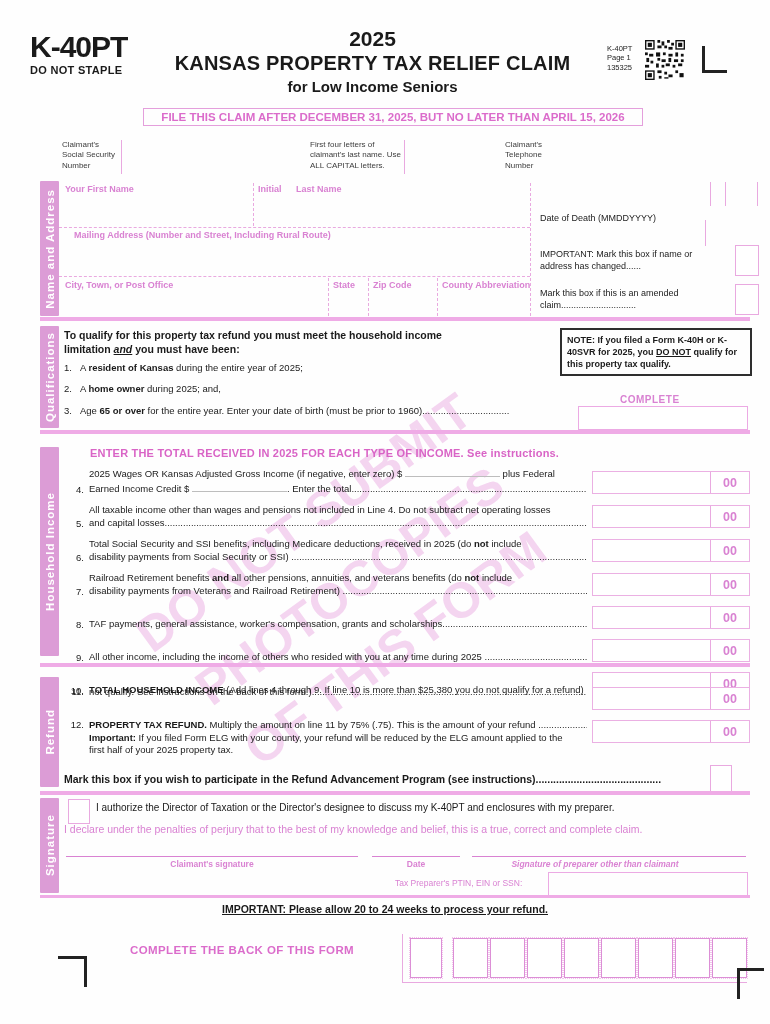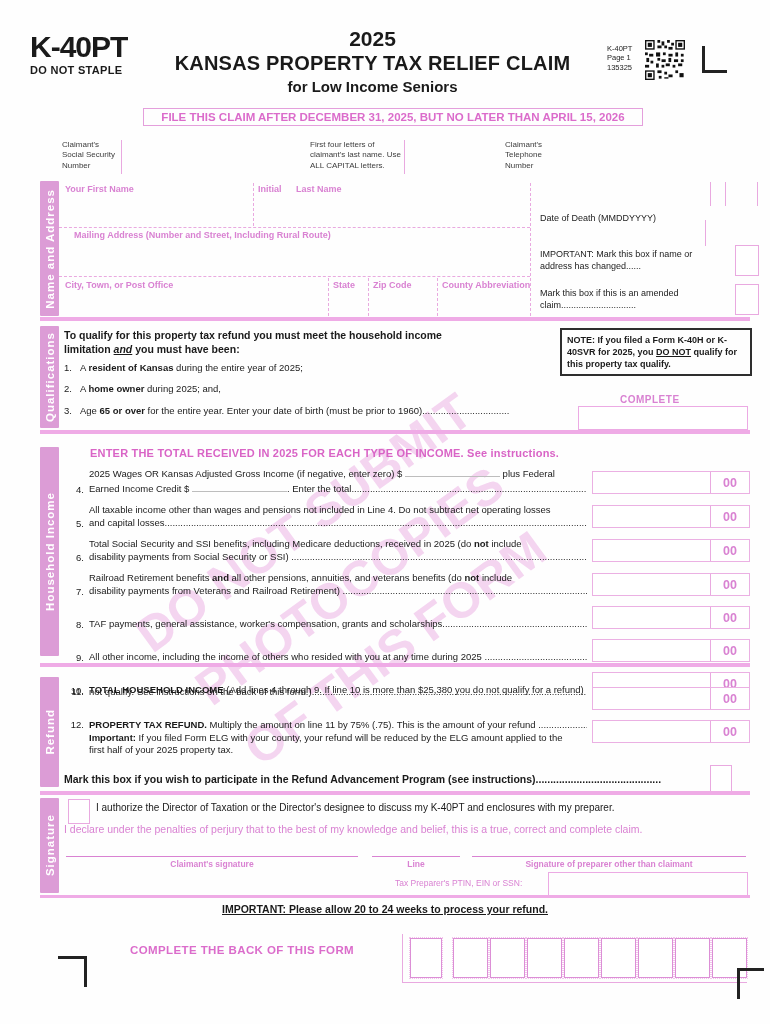--- a/index.html
+++ b/index.html
@@ -322,23 +322,23 @@
   <div class="abs layer side" style="left:40px;top:798px;height:95px;">
     <span>Signature</span>
   </div>
   <div class="abs layer chk" style="left:68px;top:799px;width:20px;height:23px;"></div>
   <div class="abs layer auth-txt" style="left:96px;top:802px;width:640px;">I authorize the Director of Taxation or the Director's designee to discuss my K-40PT and enclosures with my preparer.</div>
   <div class="abs layer perjury" style="left:64px;top:823px;width:680px;">I declare under the penalties of perjury that to the best of my knowledge and belief, this is a true, correct and complete claim.</div>
 
   <div class="abs layer sig-line" style="left:66px;top:856px;width:292px;"></div>
   <div class="abs layer sig-lbl" style="left:66px;top:859px;width:292px;">Claimant's signature</div>
   <div class="abs layer sig-line" style="left:372px;top:856px;width:88px;"></div>
-  <div class="abs layer sig-lbl" style="left:372px;top:859px;width:88px;">Line</div>
+  <div class="abs layer sig-lbl" style="left:372px;top:859px;width:88px;">Date</div>
   <div class="abs layer sig-line" style="left:472px;top:856px;width:274px;"></div>
-  <div class="abs layer sig-lbl" style="left:472px;top:859px;width:274px;">Signature of preparer other than claimant</div>
+  <div class="abs layer sig-lbl" style="left:458px;top:859px;width:274px;font-style:italic;">Signature of preparer other than claimant</div>
   <div class="abs layer sig-lbl" style="left:395px;top:878px;width:150px;text-align:left;font-weight:normal;">Tax Preparer's PTIN, EIN or SSN:</div>
   <div class="abs layer" style="left:548px;top:872px;width:198px;height:22px;border:1px solid #ECAAE4;"></div>
   <div class="abs layer divider" style="left:40px;top:895px;width:710px;height:2.5px;"></div>
 
   <div class="abs layer imp-note" style="left:85px;top:903px;width:600px;">IMPORTANT: Please allow 20 to 24 weeks to process your refund.</div>
   <div class="abs layer back-note" style="left:130px;top:944px;">COMPLETE THE BACK OF THIS FORM</div>
 
   <div class="abs layer bracket" style="left:402px;top:934px;width:344px;height:48px;"></div>
   <div class="abs layer scan-box" style="left:410px;top:938px;width:30px;height:38px;"></div>
   <div class="abs layer" style="left:453px;top:938px;display:flex;gap:2px;">

